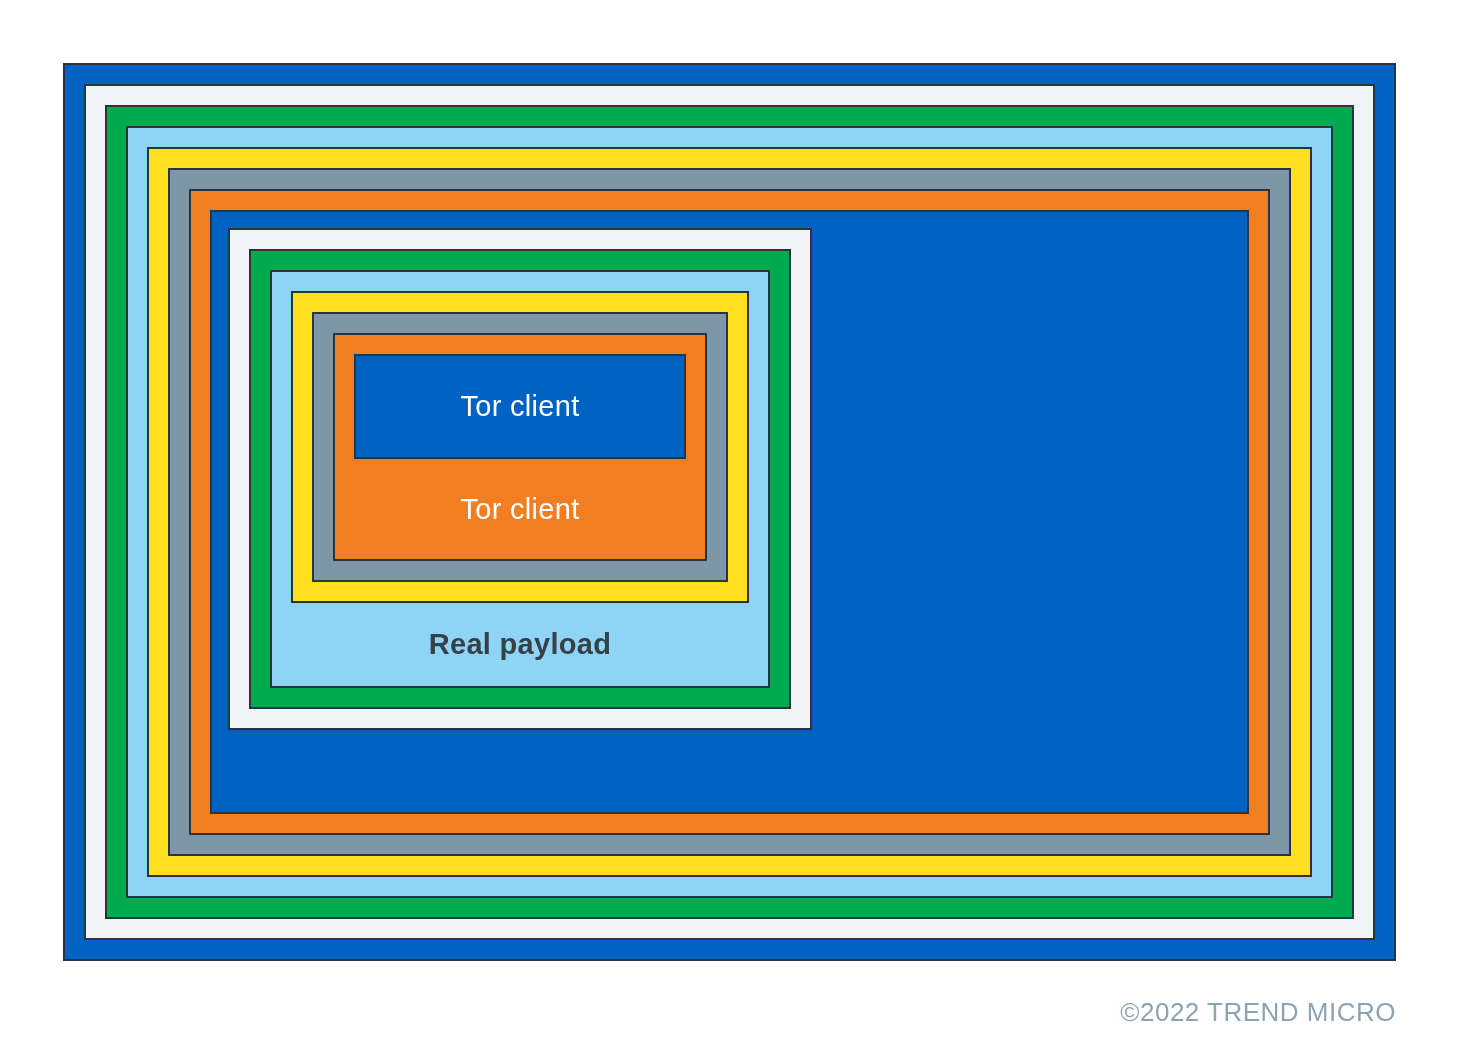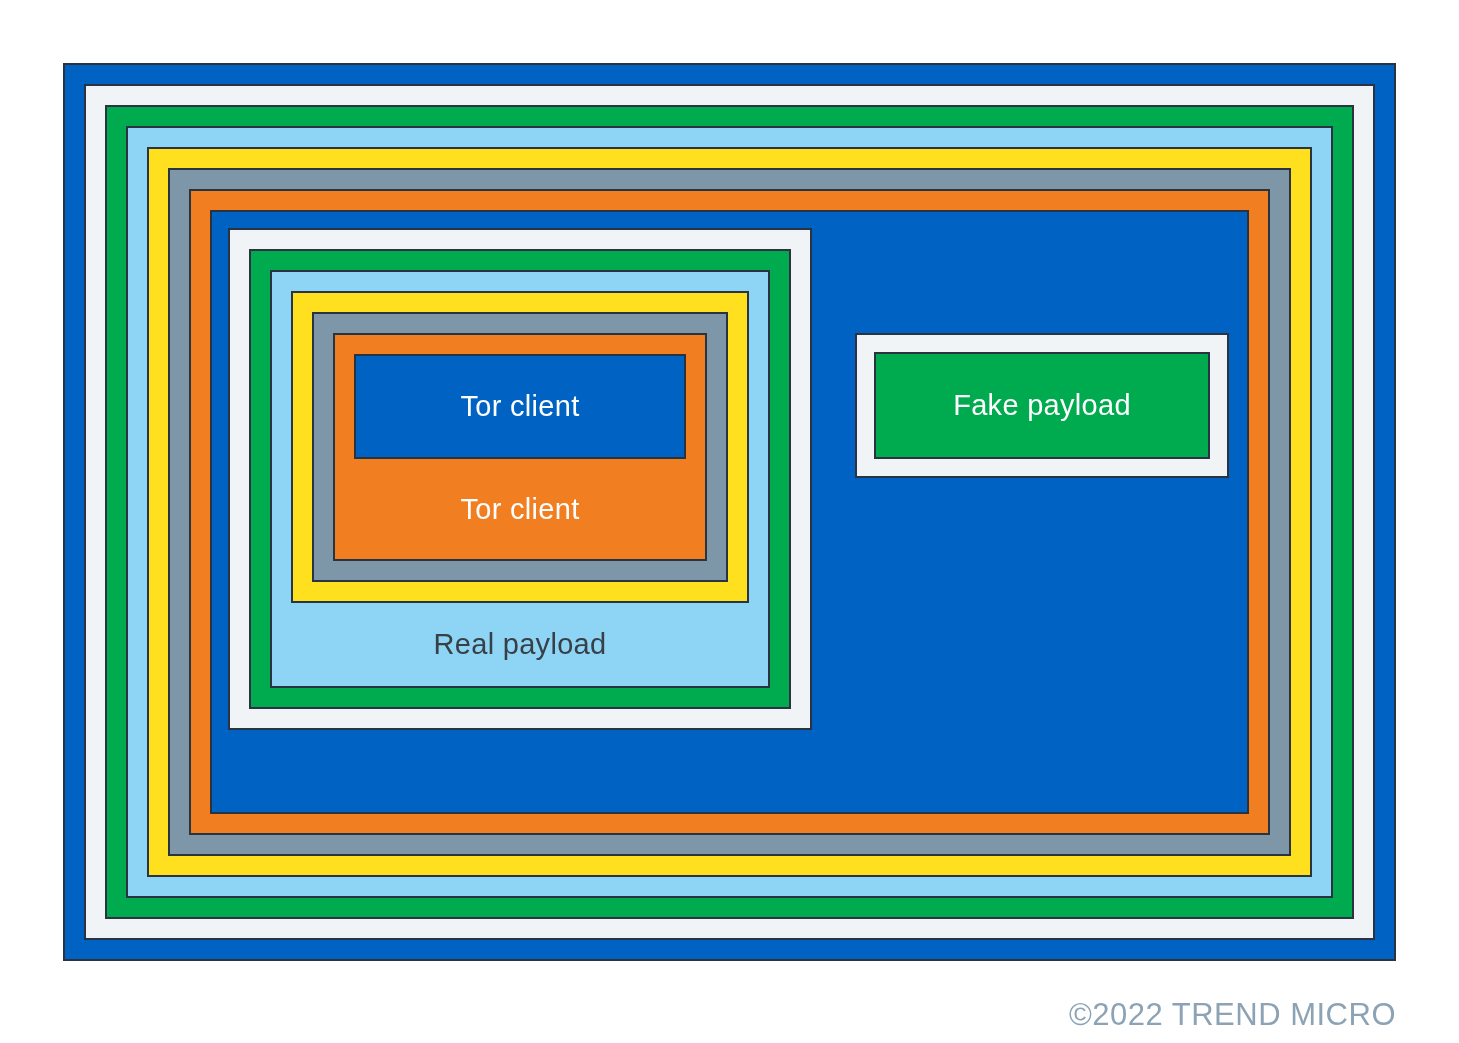--- a/index.html
+++ b/index.html
@@ -80,39 +80,39 @@
     display:flex;align-items:center;justify-content:center;
   }
   .label{
     font-size:29px;letter-spacing:0.3px;color:var(--label-text);
   }
   .label-dark{color:var(--dark-text);}
   .orange-label-band{
     flex:1 1 auto;display:flex;align-items:center;justify-content:center;
   }
   .lightblue-label-band{
-    flex:1 1 auto;display:flex;align-items:center;justify-content:center;
+    flex:1 1 auto;display:flex;align-items:center;justify-content:center;font-weight:bold;
   }
   .loader-label-band{
     position:absolute;left:0;right:0;bottom:0;height:82px;
     display:flex;align-items:center;justify-content:center;
   }
   .fake-frame{
     position:absolute;left:643px;top:121px;width:374px;height:145px;
     box-sizing:border-box;background:var(--white);
     border:2px solid var(--border);padding:17px;
   }
   .fake-green{
     box-sizing:border-box;width:100%;height:100%;
     background:var(--green);border:2px solid var(--border);
     display:flex;align-items:center;justify-content:center;
   }
   .copyright{
     position:absolute;right:63px;top:997px;
-    font-size:31px;letter-spacing:0.5px;
+    font-size:26px;letter-spacing:0.5px;
     color:var(--copyright-text);
   }
 </style>
 </head>
 <body>
 
 <div class="figure">
   <div class="ring bg-blue">
     <div class="ring bg-white">
       <div class="ring bg-green">
@@ -138,25 +138,20 @@
                             </div>
                           </div>
                         </div>
                         <div class="lightblue-label-band">
                           <span class="label label-dark">Real payload</span>
                         </div>
                       </div>
                     </div>
                   </div>
 
-                  <div class="fake-frame">
-                    <div class="fake-green">
-                      <span class="label">Fake payload</span>
-                    </div>
-                  </div>
 
 
                 </div>
 
               </div>
             </div>
           </div>
         </div>
       </div>
     </div>

